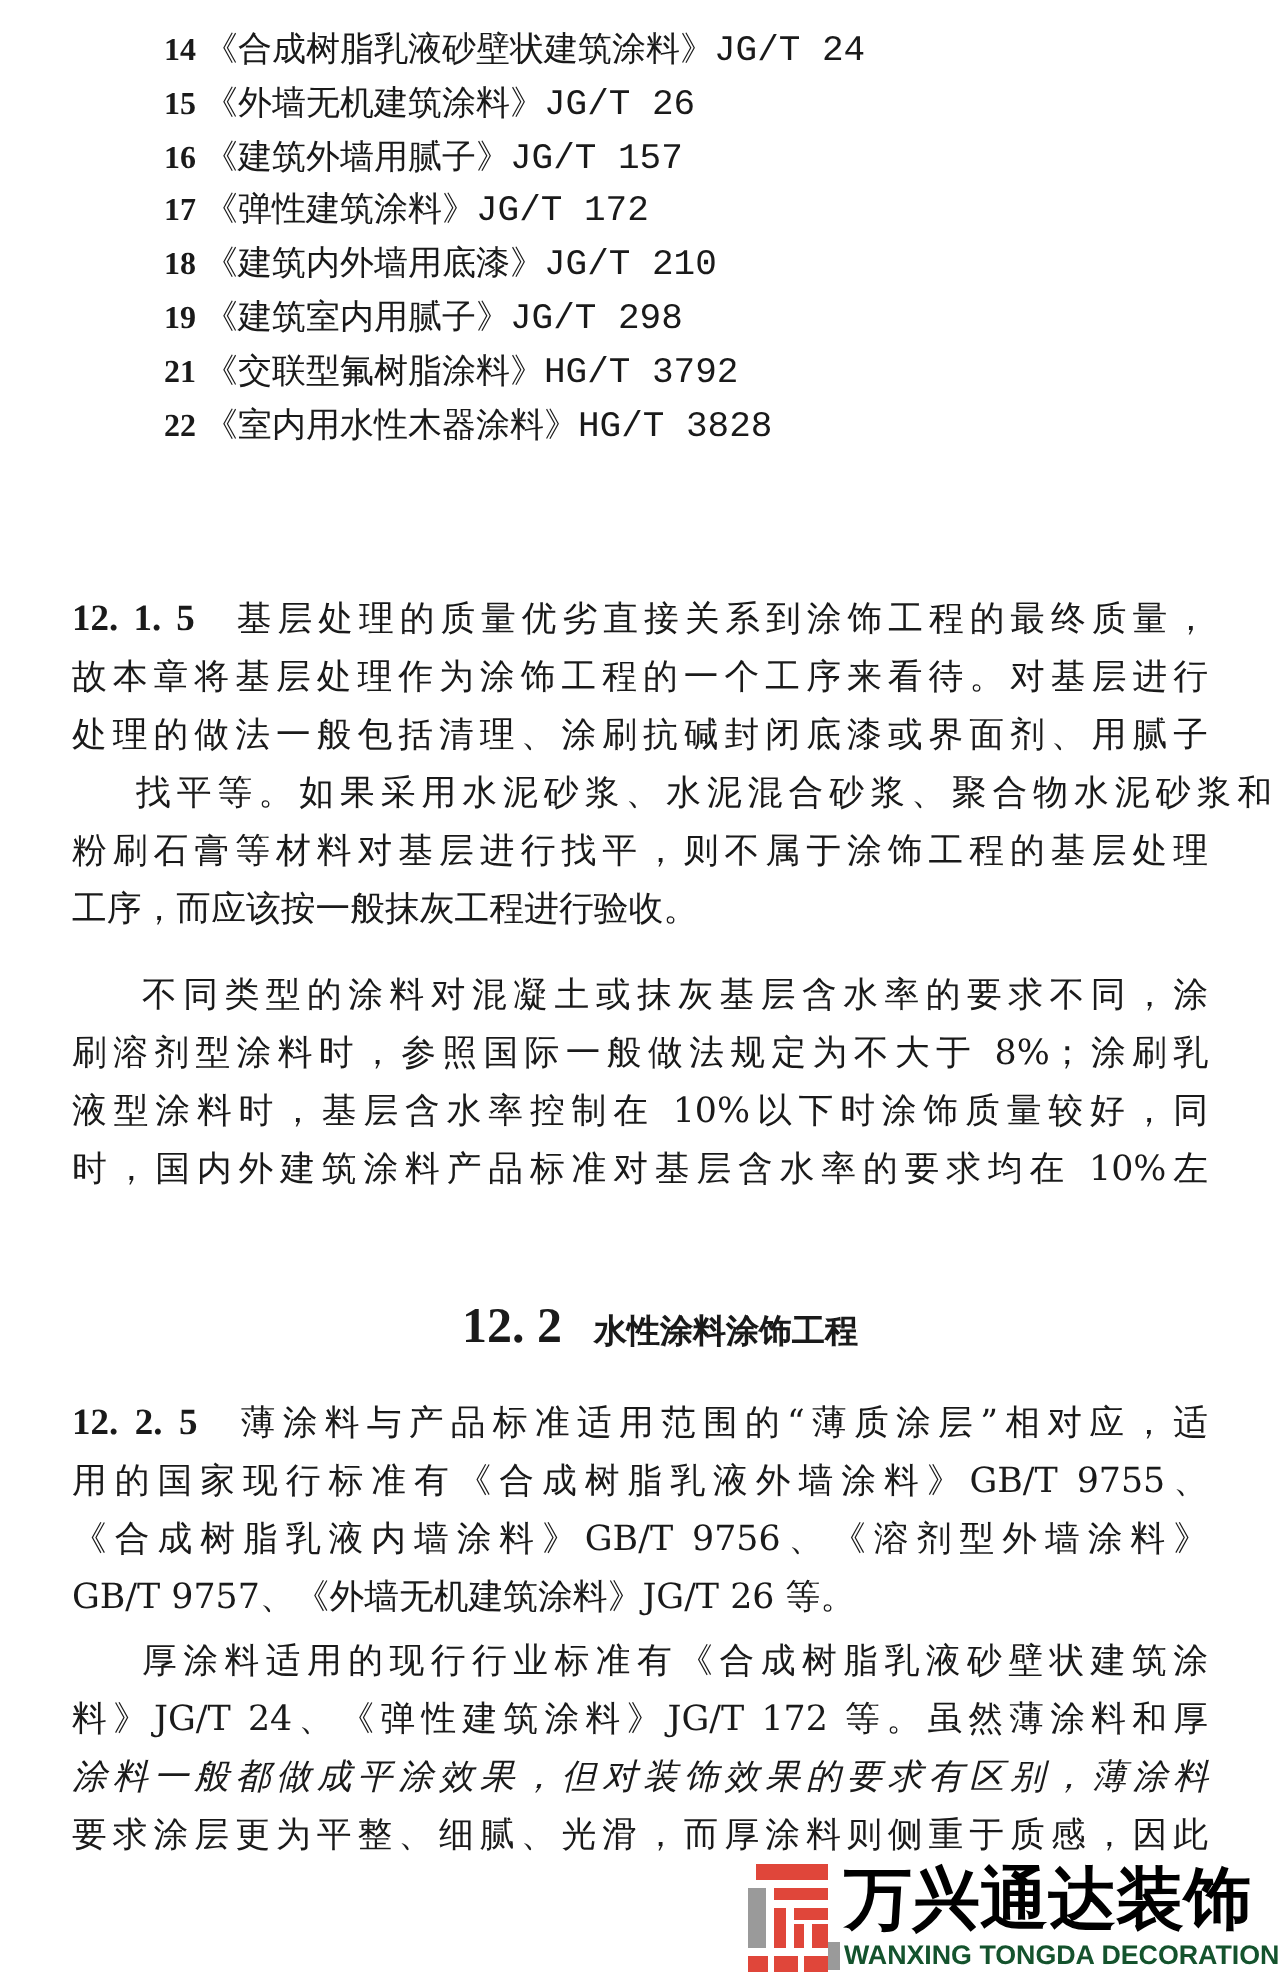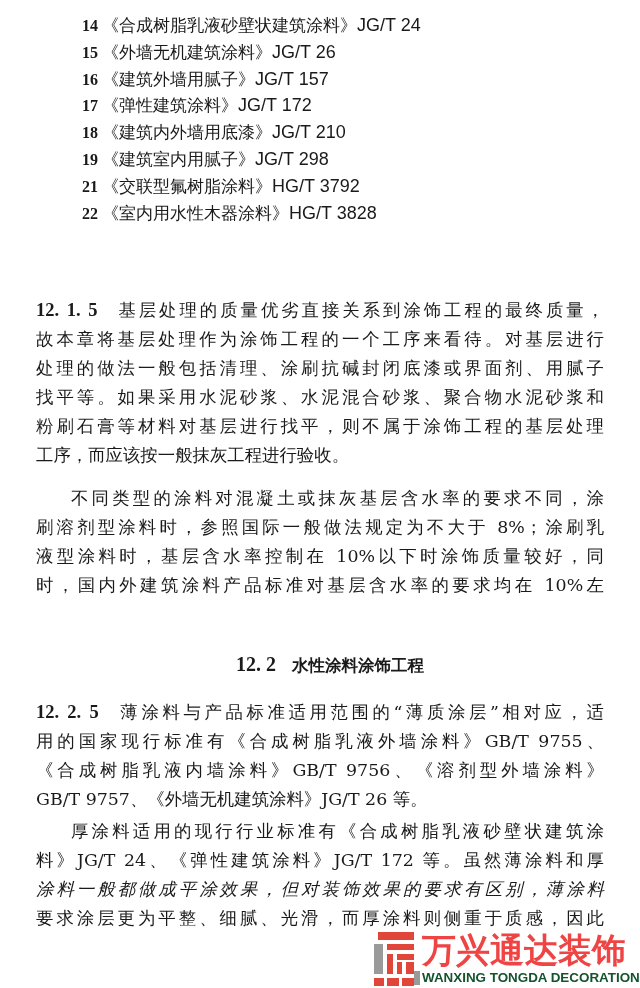--- a/index.html
+++ b/index.html
@@ -4,33 +4,33 @@
 <style>
   html, body { margin: 0; padding: 0; }
   body {
     width: 640px; height: 988px; background: #ffffff; position: relative; overflow: hidden;
     font-family: "DejaVu Serif", "Liberation Serif", serif; color: #1a1a1a;
   }
   .page { position: absolute; left: 0; top: 0; width: 640px; height: 988px; }
   .ref-list { position: absolute; left: 82px; top: 12px; }
   .ref-item { height: 26.8px; line-height: 26.8px; font-size: 17px; white-space: nowrap; }
   .ref-num { font-family: "Liberation Serif", serif; font-weight: bold; font-size: 16px; margin-right: 4px; }
-  .ref-code { font-family: Liberation Sans, sans-serif; font-size: 18px; }
+  .ref-code { font-family: Liberation Mono, monospace; font-size: 18px; }
   .line { position: absolute; left: 36px; width: 568px; font-size: 17.4px; line-height: 29px; white-space: nowrap; text-align: justify; text-align-last: justify; }
   .line.last { text-align-last: left; }
   .clause-num { font-family: "Liberation Serif", serif; font-weight: bold; font-size: 18.5px; margin-right: 18px; }
   .indent { padding-left: 35px; width: 533px; }
   .section-heading {
     position: absolute; left: 0; width: 640px; top: 649px; text-align: center;
     font-family: "DejaVu Sans", sans-serif; font-weight: bold; font-size: 16.5px; line-height: 30px;
   }
-  .section-heading .sec-num { font-family: "Liberation Serif", serif; font-size: 20px; margin-right: 16px; margin-left: 20px; }
+  .section-heading .sec-num { font-family: "Liberation Serif", serif; font-size: 25px; margin-right: 16px; margin-left: 20px; }
   .watermark { position: absolute; left: 370px; top: 930px; width: 270px; height: 58px; background: rgba(255,255,255,0.85); }
   .wm-logo { position: absolute; left: 4px; top: 2px; width: 40px; height: 54px; }
-  .wm-cn { position: absolute; left: 52px; top: 0px; font-family: "DejaVu Sans", sans-serif; font-weight: bold; font-size: 34px; line-height: 40px; color: #ef4444; letter-spacing: 0px; white-space: nowrap; }
+  .wm-cn { position: absolute; left: 52px; top: 0px; font-family: "DejaVu Sans", sans-serif; font-weight: bold; font-size: 34px; line-height: 40px; color: #000000; letter-spacing: 0px; white-space: nowrap; }
   .wm-en { position: absolute; left: 52px; top: 40px; font-family: "Liberation Sans", sans-serif; font-weight: bold; font-size: 13.4px; line-height: 16px; color: #14532d; white-space: nowrap; }
   .wm-bar { position: absolute; left: 44px; top: 41px; width: 6px; height: 14px; background: #9a9a9a; }
 </style>
 </head>
 <body>
 
 <div class="page">
 
   <div class="ref-list">
     <div class="ref-item"><span class="ref-num">14</span><span>《合成树脂乳液砂壁状建筑涂料》</span><span class="ref-code">JG/T 24</span></div>
@@ -39,21 +39,21 @@
     <div class="ref-item"><span class="ref-num">17</span><span>《弹性建筑涂料》</span><span class="ref-code">JG/T 172</span></div>
     <div class="ref-item"><span class="ref-num">18</span><span>《建筑内外墙用底漆》</span><span class="ref-code">JG/T 210</span></div>
     <div class="ref-item"><span class="ref-num">19</span><span>《建筑室内用腻子》</span><span class="ref-code">JG/T 298</span></div>
     <div class="ref-item"><span class="ref-num">21</span><span>《交联型氟树脂涂料》</span><span class="ref-code">HG/T 3792</span></div>
     <div class="ref-item"><span class="ref-num">22</span><span>《室内用水性木器涂料》</span><span class="ref-code">HG/T 3828</span></div>
   </div>
 
   <div class="line" style="top:296px;"><span class="clause-num">12. 1. 5</span><span>基层处理的质量优劣直接关系到涂饰工程的最终质量，</span></div>
   <div class="line" style="top:325px;">故本章将基层处理作为涂饰工程的一个工序来看待。对基层进行</div>
   <div class="line" style="top:354px;">处理的做法一般包括清理、涂刷抗碱封闭底漆或界面剂、用腻子</div>
-  <div class="line" style="top:383px;">找平等。如果采用水泥砂浆、水泥混合砂浆、聚合物水泥砂浆和</div>
+  <div class="line" style="top:383px;margin-left:32px;">找平等。如果采用水泥砂浆、水泥混合砂浆、聚合物水泥砂浆和</div>
   <div class="line" style="top:412px;">粉刷石膏等材料对基层进行找平，则不属于涂饰工程的基层处理</div>
   <div class="line last" style="top:441px;">工序，而应该按一般抹灰工程进行验收。</div>
 
   <div class="line indent" style="top:484px;">不同类型的涂料对混凝土或抹灰基层含水率的要求不同，涂</div>
   <div class="line" style="top:513px;">刷溶剂型涂料时，参照国际一般做法规定为不大于 8%；涂刷乳</div>
   <div class="line" style="top:542px;">液型涂料时，基层含水率控制在 10%以下时涂饰质量较好，同</div>
   <div class="line" style="top:571px;">时，国内外建筑涂料产品标准对基层含水率的要求均在 10%左</div>
 
   <div class="section-heading"><span class="sec-num">12. 2</span><span>水性涂料涂饰工程</span></div>
 

